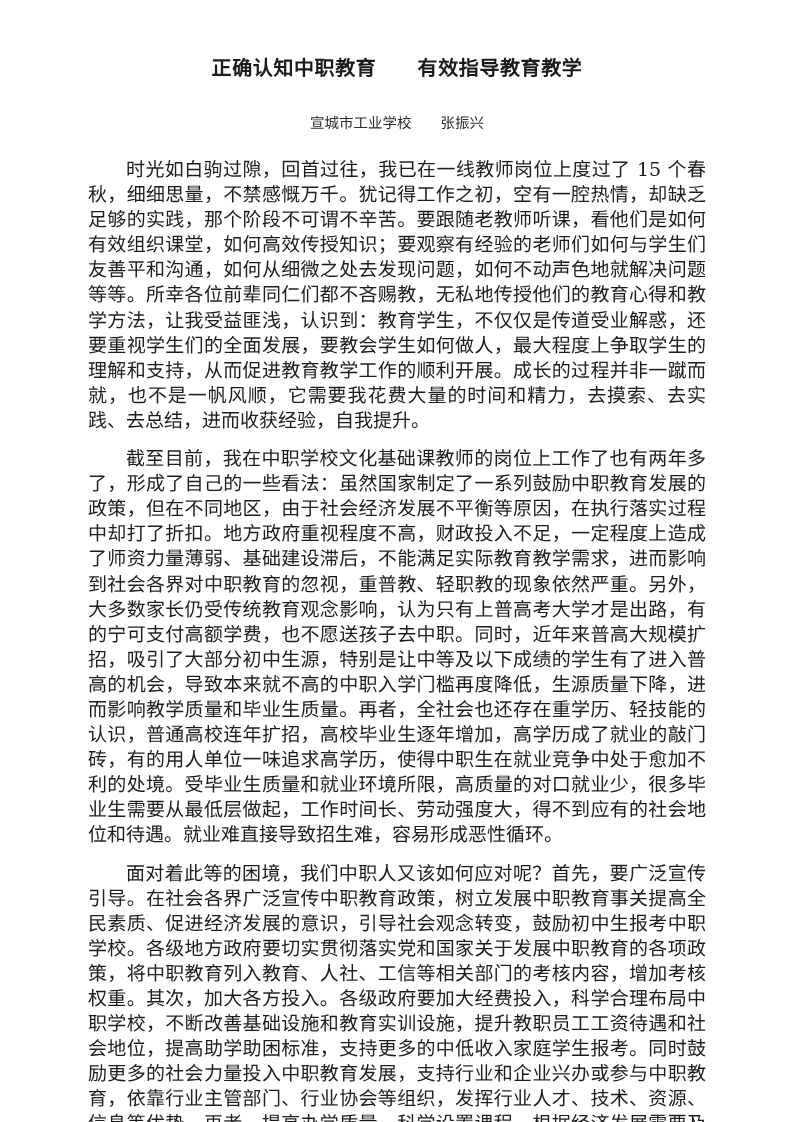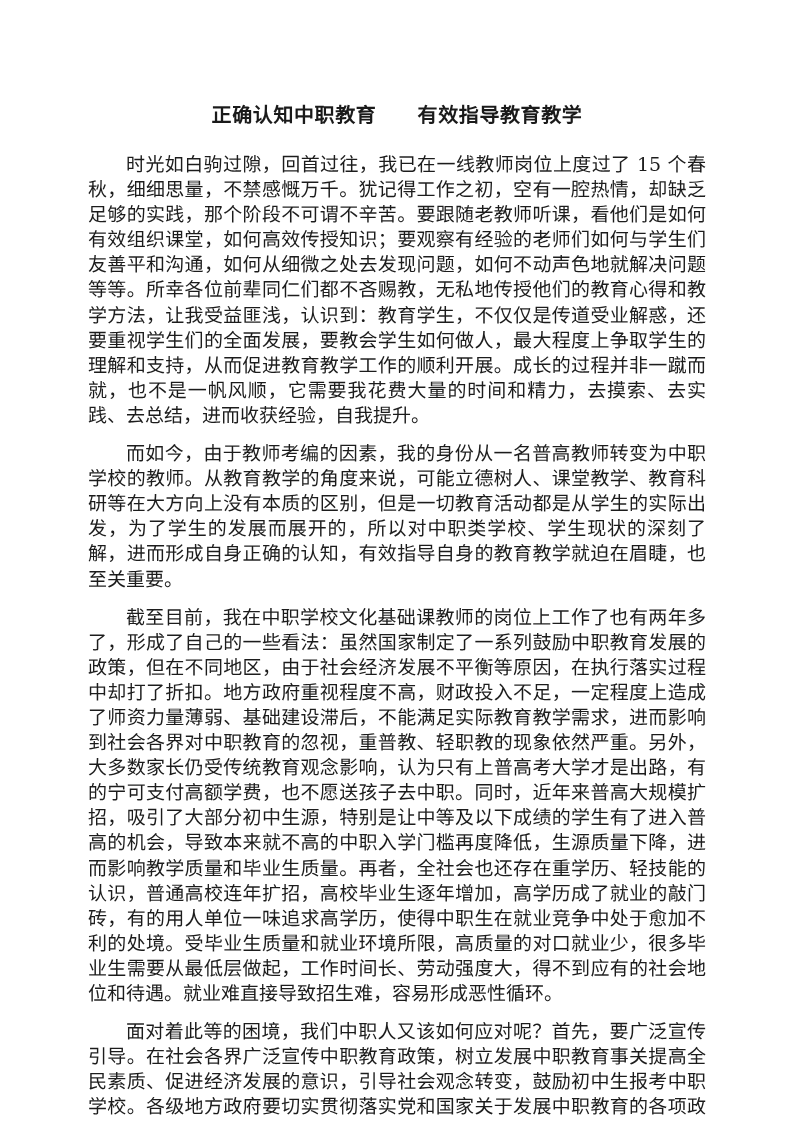--- a/index.html
+++ b/index.html
@@ -23,21 +23,21 @@
 
   .page-body {
     position: absolute;
     left: 88px;
     top: 0;
     width: 618px;
   }
 
   .doc-title {
     margin: 0;
-    padding-top: 101px;
+    padding-top: 54px;
     text-align: center;
     font-family: "DejaVu Sans", "Liberation Sans", sans-serif;
     font-weight: 700;
     font-size: 20px;
     line-height: 28px;
     letter-spacing: 0.6px;
     color: #1a1a1a;
     white-space: pre;
   }
 
@@ -75,22 +75,22 @@
   }
 </style>
 </head>
 <body>
 
 <div class="page">
   <div class="page-body">
 
     <h1 class="doc-title">正确认知中职教育　　有效指导教育教学</h1>
 
+    <p class="doc-byline">宣城市工业学校　　张振兴</p>
 
     <div class="doc-content">
       <p class="doc-para">时光如白驹过隙，回首过往，我已在一线教师岗位上度过了 15 个春秋，细细思量，不禁感慨万千。犹记得工作之初，空有一腔热情，却缺乏足够的实践，那个阶段不可谓不辛苦。要跟随老教师听课，看他们是如何有效组织课堂，如何高效传授知识；要观察有经验的老师们如何与学生们友善平和沟通，如何从细微之处去发现问题，如何不动声色地就解决问题等等。所幸各位前辈同仁们都不吝赐教，无私地传授他们的教育心得和教学方法，让我受益匪浅，认识到：教育学生，不仅仅是传道受业解惑，还要重视学生们的全面发展，要教会学生如何做人，最大程度上争取学生的理解和支持，从而促进教育教学工作的顺利开展。成长的过程并非一蹴而就，也不是一帆风顺，它需要我花费大量的时间和精力，去摸索、去实践、去总结，进而收获经验，自我提升。</p>
-      <p class="doc-para">而如今，由于教师考编的因素，我的身份从一名普高教师转变为中职学校的教师。从教育教学的角度来说，可能立德树人、课堂教学、教育科研等在大方向上没有本质的区别，但是一切教育活动都是从学生的实际出发，为了学生的发展而展开的，所以对中职类学校、学生现状的深刻了解，进而形成自身正确的认知，有效指导自身的教育教学就迫在眉睫，也至关重要。</p>
       <p class="doc-para">截至目前，我在中职学校文化基础课教师的岗位上工作了也有两年多了，形成了自己的一些看法：虽然国家制定了一系列鼓励中职教育发展的政策，但在不同地区，由于社会经济发展不平衡等原因，在执行落实过程中却打了折扣。地方政府重视程度不高，财政投入不足，一定程度上造成了师资力量薄弱、基础建设滞后，不能满足实际教育教学需求，进而影响到社会各界对中职教育的忽视，重普教、轻职教的现象依然严重。另外，大多数家长仍受传统教育观念影响，认为只有上普高考大学才是出路，有的宁可支付高额学费，也不愿送孩子去中职。同时，近年来普高大规模扩招，吸引了大部分初中生源，特别是让中等及以下成绩的学生有了进入普高的机会，导致本来就不高的中职入学门槛再度降低，生源质量下降，进而影响教学质量和毕业生质量。再者，全社会也还存在重学历、轻技能的认识，普通高校连年扩招，高校毕业生逐年增加，高学历成了就业的敲门砖，有的用人单位一味追求高学历，使得中职生在就业竞争中处于愈加不利的处境。受毕业生质量和就业环境所限，高质量的对口就业少，很多毕业生需要从最低层做起，工作时间长、劳动强度大，得不到应有的社会地位和待遇。就业难直接导致招生难，容易形成恶性循环。</p>
       <p class="doc-para">面对着此等的困境，我们中职人又该如何应对呢？首先，要广泛宣传引导。在社会各界广泛宣传中职教育政策，树立发展中职教育事关提高全民素质、促进经济发展的意识，引导社会观念转变，鼓励初中生报考中职学校。各级地方政府要切实贯彻落实党和国家关于发展中职教育的各项政策，将中职教育列入教育、人社、工信等相关部门的考核内容，增加考核权重。其次，加大各方投入。各级政府要加大经费投入，科学合理布局中职学校，不断改善基础设施和教育实训设施，提升教职员工工资待遇和社会地位，提高助学助困标准，支持更多的中低收入家庭学生报考。同时鼓励更多的社会力量投入中职教育发展，支持行业和企业兴办或参与中职教育，依靠行业主管部门、行业协会等组织，发挥行业人才、技术、资源、信息等优势。再者，提高办学质量。科学设置课程，根据经济发展需要及时调整专业设置，</p>
     </div>
 
   </div>
 </div>
 
 </body></html>

